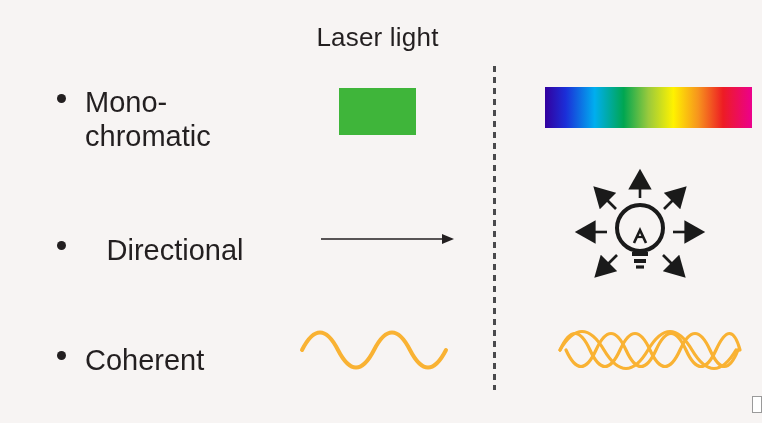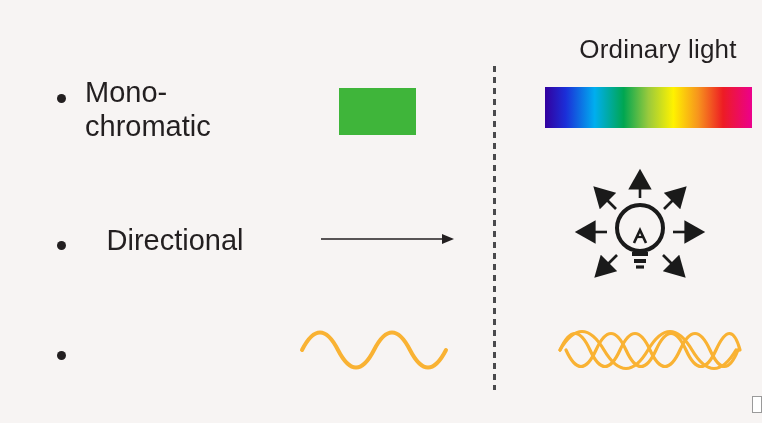--- a/index.html
+++ b/index.html
@@ -26,20 +26,21 @@
     width: 9px;
     height: 9px;
     border-radius: 50%;
     background: #231f20;
   }
   .row-label {
     position: absolute;
     font-size: 29px;
     line-height: 1.16;
     width: 180px;
+    margin-top: 10px;
   }
   #bullet-1 { left: 57px; top: 94px; }
   #label-1  { left: 85px; top: 76px; }
   #bullet-2 { left: 57px; top: 241px; }
   #label-2  { left: 85px; top: 224px; text-align: center; }
   #bullet-3 { left: 57px; top: 351px; }
   #label-3  { left: 85px; top: 334px; }
 
   .green-swatch {
     position: absolute;
@@ -75,31 +76,32 @@
     background: #ffffff;
     border: 1px solid #9a9a9a;
     box-sizing: border-box;
   }
 </style>
 </head>
 <body>
 
 <div class="canvas">
 
-  <div class="col-header" id="ordinary-header">Ordinary light</div>
+  <div class="col-header" id="laser-header">Laser light</div>
 
   <div class="divider"></div>
 
   <div class="bullet" id="bullet-1"></div>
   <div class="row-label" id="label-1">Mono-chromatic</div>
 
   <div class="bullet" id="bullet-2"></div>
   <div class="row-label" id="label-2">Directional</div>
 
   <div class="bullet" id="bullet-3"></div>
+  <div class="row-label" id="label-3">Coherent</div>
 
   <div class="green-swatch"></div>
   <div class="spectrum-bar"></div>
 
   <svg class="svg-abs" id="laser-arrow-svg" width="138" height="22" viewBox="0 0 138 22">
     <line x1="3" y1="11" x2="126" y2="11" stroke="#231f20" stroke-width="1.6"></line>
     <polygon points="124,6 136,11 124,16" fill="#231f20"></polygon>
   </svg>
 
   <svg class="svg-abs" id="bulb-svg" width="145" height="138" viewBox="0 0 145 138">

